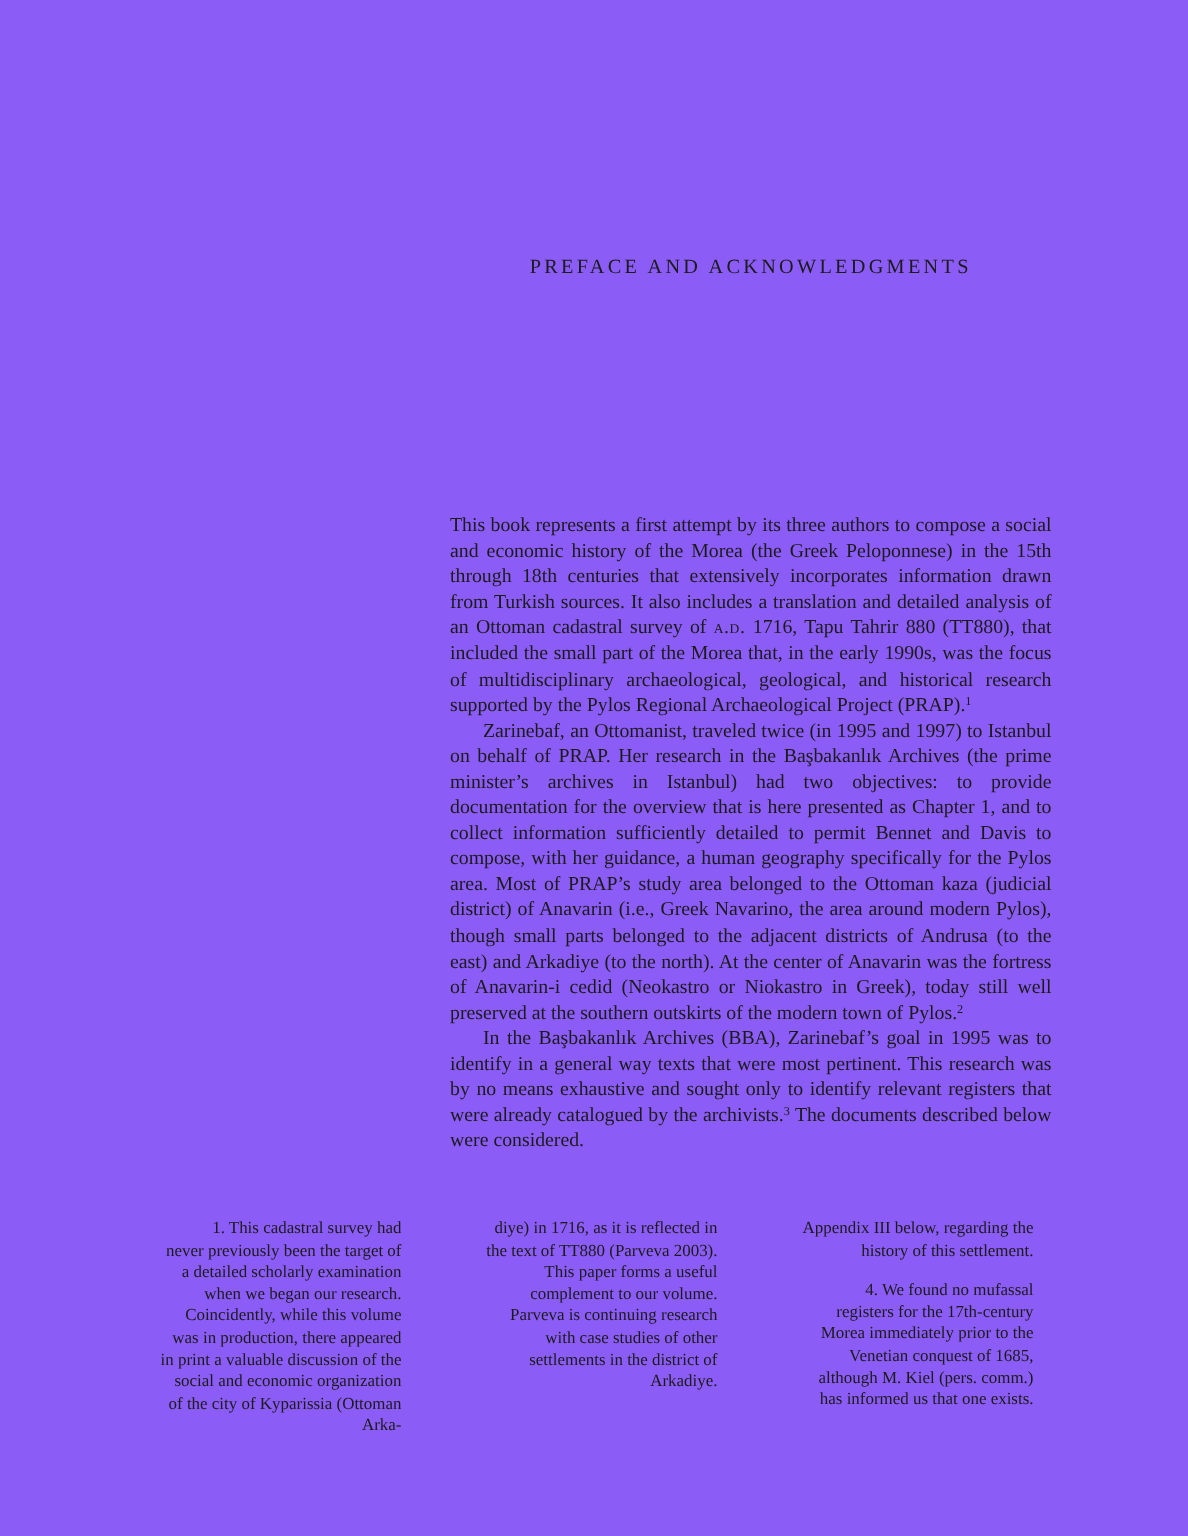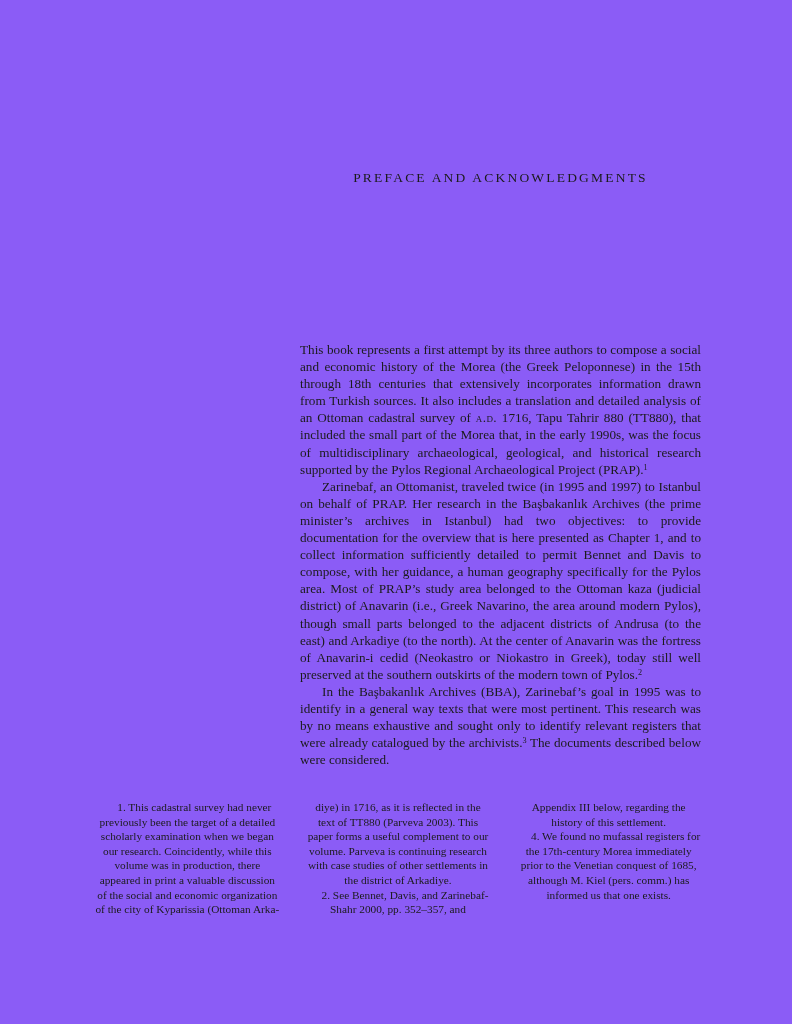--- a/index.html
+++ b/index.html
@@ -47,22 +47,22 @@
     left: 95px;
     top: 800px;
     width: 606px;
     display: grid;
     grid-template-columns: 1fr 1fr 1fr;
     column-gap: 26px;
     font-size: 11.3px;
     line-height: 14.6px;
   }
   .footnote-col p {
-    margin: 0;
-    text-align: center;
+    margin: 12px;
+    text-align: right;
   }
   .footnote-col p.indent {
     text-indent: 14px;
   }
   .italic {
   }
   .smallcaps {
     font-variant: small-caps;
     letter-spacing: 0.4px;
   }
@@ -86,21 +86,20 @@
       <p><span>Zarinebaf, an Ottomanist, traveled twice (in 1995 and 1997) to Istanbul on behalf of PRAP. Her research in the Başbakanlık Archives (the prime minister’s archives in Istanbul) had two objectives: to provide documentation for the overview that is here presented as Chapter 1, and to collect information sufficiently detailed to permit Bennet and Davis to compose, with her guidance, a human geography specifically for the Pylos area. Most of PRAP’s study area belonged to the Ottoman </span><span class="italic">kaza</span><span> (judicial district) of Anavarin (i.e., Greek Navarino, the area around modern Pylos), though small parts belonged to the adjacent districts of Andrusa (to the east) and Arkadiye (to the north). At the center of Anavarin was the fortress of Anavarin-i cedid (Neokastro or Niokastro in Greek), today still well preserved at the southern outskirts of the modern town of Pylos.</span><sup>2</sup></p>
       <p><span>In the Başbakanlık Archives (BBA), Zarinebaf’s goal in 1995 was to identify in a general way texts that were most pertinent. This research was by no means exhaustive and sought only to identify relevant registers that were already catalogued by the archivists.</span><sup>3</sup><span> The documents described below were considered.</span></p>
     </div>
 
   <div class="footnotes">
     <div class="footnote-col">
         <p class="indent"><span>1. This cadastral survey had never previously been the target of a detailed scholarly examination when we began our research. Coincidently, while this volume was in production, there appeared in print a valuable discussion of the social and economic organization of the city of Kyparissia (Ottoman Arka-</span></p>
       </div>
     <div class="footnote-col">
         <p><span>diye) in 1716, as it is reflected in the text of TT880 (Parveva 2003). This paper forms a useful complement to our volume. Parveva is continuing research with case studies of other settlements in the district of Arkadiye.</span></p>
-        <p class="indent"><span>2. See Bennet, Davis, and Zarinebaf-Shahr 2000, pp. 352–357, and</span></p>
       </div>
     <div class="footnote-col">
         <p><span>Appendix III below, regarding the history of this settlement.</span></p>
         <p class="indent"><span>4. We found no </span><span class="italic">mufassal</span><span> registers for the 17th-century Morea immediately prior to the Venetian conquest of 1685, although M. Kiel (pers. comm.) has informed us that one exists.</span></p>
       </div>
   </div>
 
 </div>
 
 </body></html>

